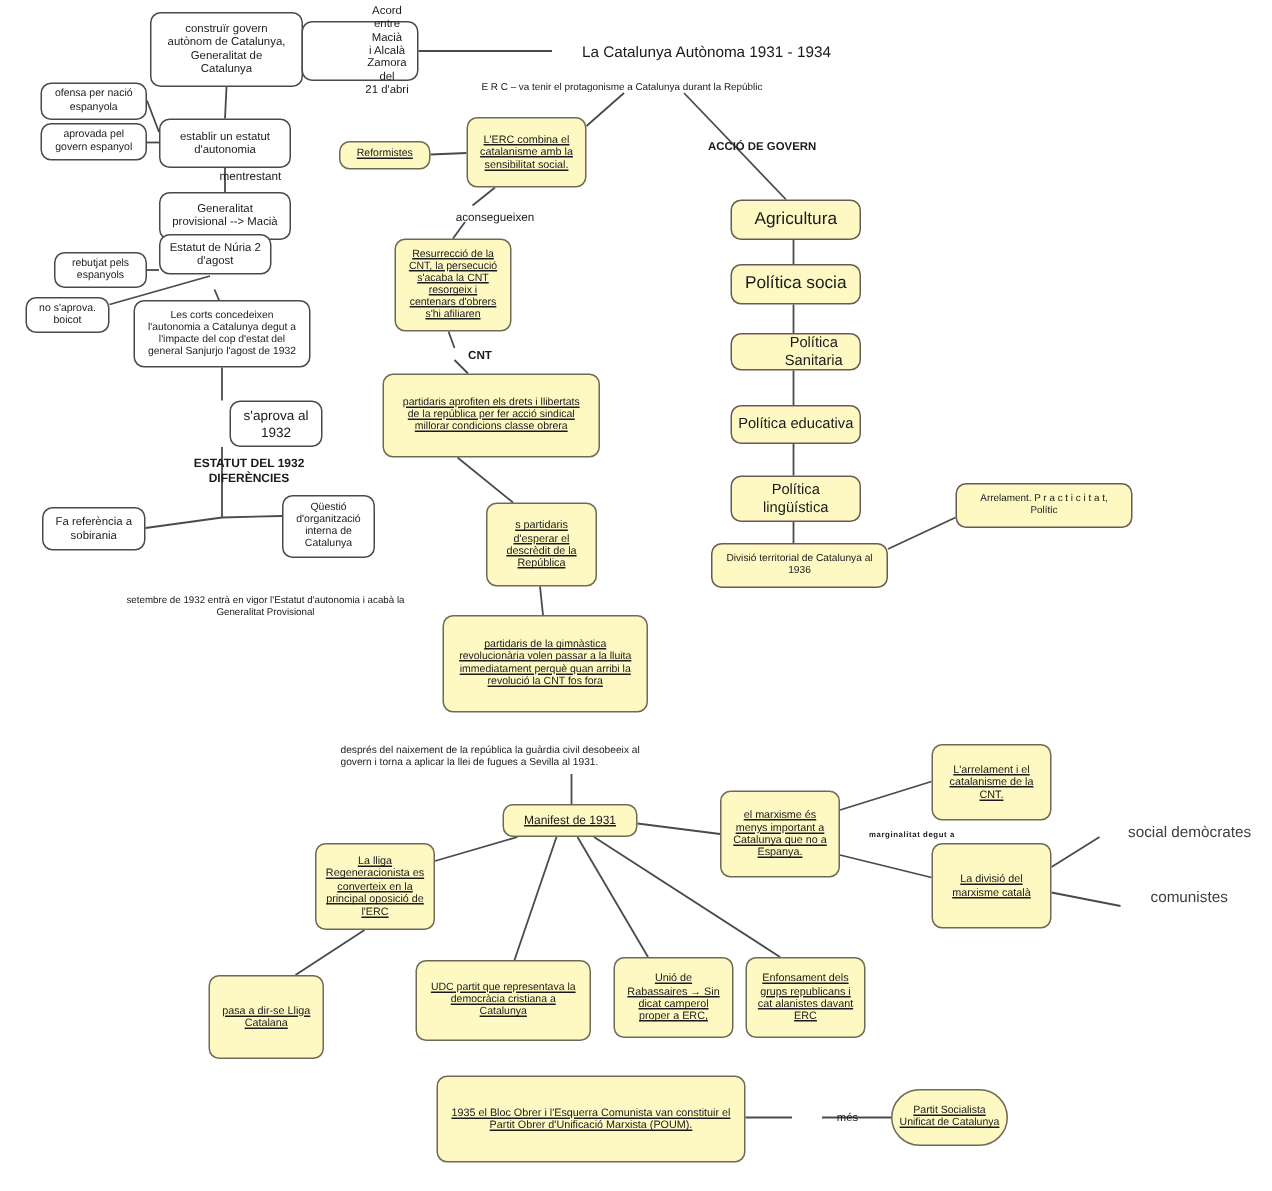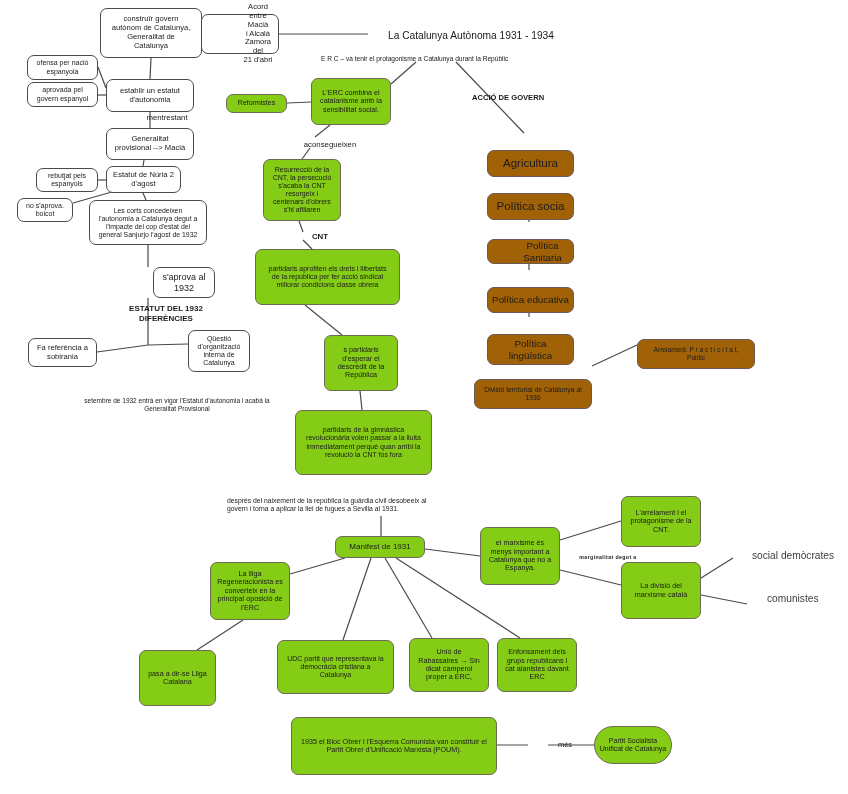--- a/index.html
+++ b/index.html
@@ -32,22 +32,22 @@
     display: flex;
     align-items: center;
     justify-content: center;
     text-align: center;
     line-height: 1.16;
     padding: 3px 4px;
     white-space: pre-line;
     z-index: 5;
   }
   .node.white  { background: #ffffff; border-color: #4a4a4a; }
-  .node.yellow { background: #84cc16; border-color: #6e6a55; }
-  .node.salmon { background: #a16207; border-color: #6b5a53; margin-top: 17px; }
+  .node.yellow { background: #fef9c3; border-color: #6e6a55; text-decoration: underline; }
+  .node.salmon { background: #fef9c3; border-color: #6b5a53; }
   .node.pill   { border-radius: 24px; }
   .label {
     position: absolute;
     text-align: center;
     line-height: 1.2;
     white-space: pre-line;
     z-index: 6;
     color: #1a1a1a;
     margin-left: 17px;
   }
@@ -111,21 +111,21 @@
       <div class="node white" style="left: 27px; top: 55px; width: 71px; height: 25px; font-size: 7px;">ofensa per nació
 espanyola</div>
       <div class="node white" style="left: 27px; top: 82px; width: 71px; height: 25px; font-size: 7px;">aprovada pel
 govern espanyol</div>
       <div class="node white" style="left: 106px; top: 79px; width: 88px; height: 33px; font-size: 7.6px;">establir un estatut
 d'autonomia</div>
       <div class="node white" style="left: 106px; top: 128px; width: 88px; height: 32px; font-size: 7.6px;">Generalitat
 provisional --&gt; Macià</div>
       <div class="node white" style="left: 36px; top: 168px; width: 62px; height: 24px; font-size: 7px;">rebutjat pels
 espanyols</div>
-      <div class="node white" style="left: 106px; top: 166px; width: 75px; height: 27px; font-size: 7.6px;">Estatut de Núria 2
+      <div class="node white" style="left: 106px; top: 156px; width: 75px; height: 27px; font-size: 7.6px;">Estatut de Núria 2
 d'agost</div>
       <div class="node white" style="left: 17px; top: 198px; width: 56px; height: 24px; font-size: 7px;">no s'aprova.
 boicot</div>
       <div class="node white" style="left: 89px; top: 200px; width: 118px; height: 45px; font-size: 6.9px;">Les corts concedeixen
 l'autonomia a Catalunya degut a
 l'impacte del cop d'estat del
 general Sanjurjo l'agost de 1932</div>
       <div class="node white" style="left: 117px; top: 267px; width: 62px; height: 31px; font-size: 9px; margin-left: 36px;">s'aprova al
 1932</div>
       <div class="node white" style="left: 28px; top: 338px; width: 69px; height: 29px; font-size: 7.6px;">Fa referència a
@@ -182,21 +182,21 @@
 proper a ERC,</div>
       <div class="node yellow" style="left: 497px; top: 638px; width: 80px; height: 54px; font-size: 7.2px;">Enfonsament dels
 grups republicans i
 cat alanistes davant
 ERC</div>
       <div class="node yellow" style="left: 480px; top: 527px; width: 80px; height: 58px; font-size: 7.2px;">el marxisme és
 menys important a
 Catalunya que no a
 Espanya.</div>
       <div class="node yellow" style="left: 621px; top: 496px; width: 80px; height: 51px; font-size: 7.2px;">L'arrelament i el
-protagonisme de la
+catalanisme de la
 CNT.</div>
       <div class="node yellow" style="left: 621px; top: 562px; width: 80px; height: 57px; font-size: 7.2px;">La divisió del
 marxisme català</div>
       <div class="node yellow" style="left: 291px; top: 717px; width: 206px; height: 58px; font-size: 7.2px;">1935 el Bloc Obrer i l'Esquerra Comunista van constituir el
 Partit Obrer d'Unificació Marxista (POUM).</div>
       <div class="node yellow pill" style="left: 594px; top: 726px; width: 78px; height: 38px; font-size: 7px;">Partit Socialista
 Unificat de Catalunya</div>
     </div>
   <div id="label-layer">
       <div class="label" style="left: 371px; top: 30px; width: 200px; font-size: 10.2px; text-align: left;">La Catalunya Autònoma 1931 - 1934</div>

